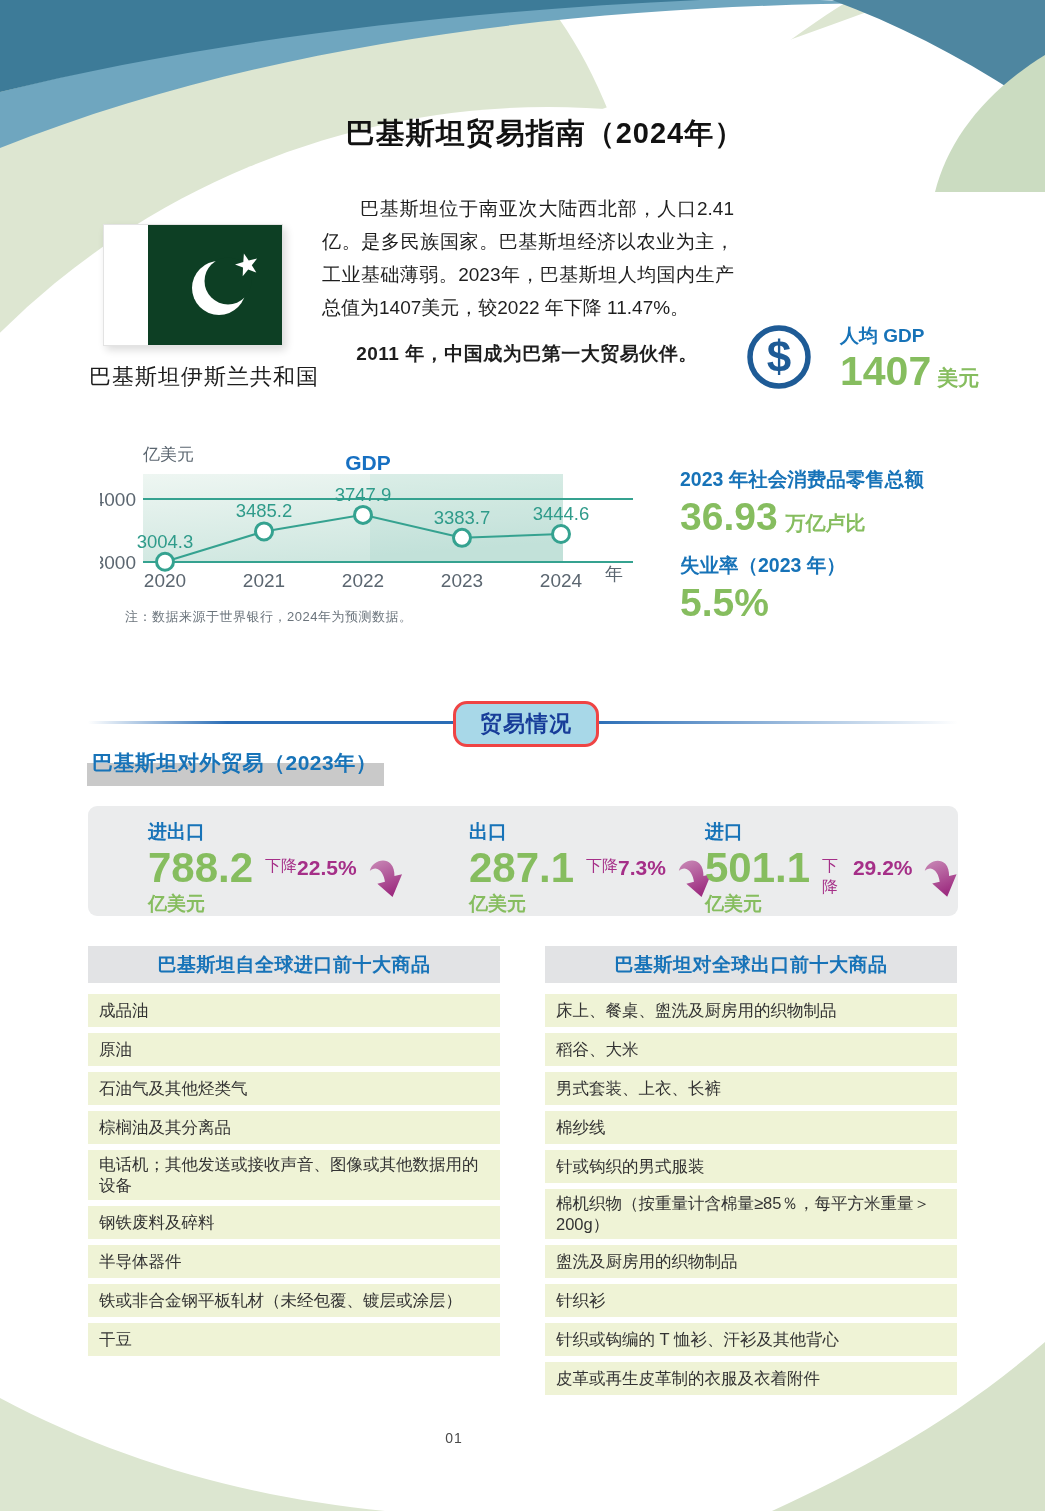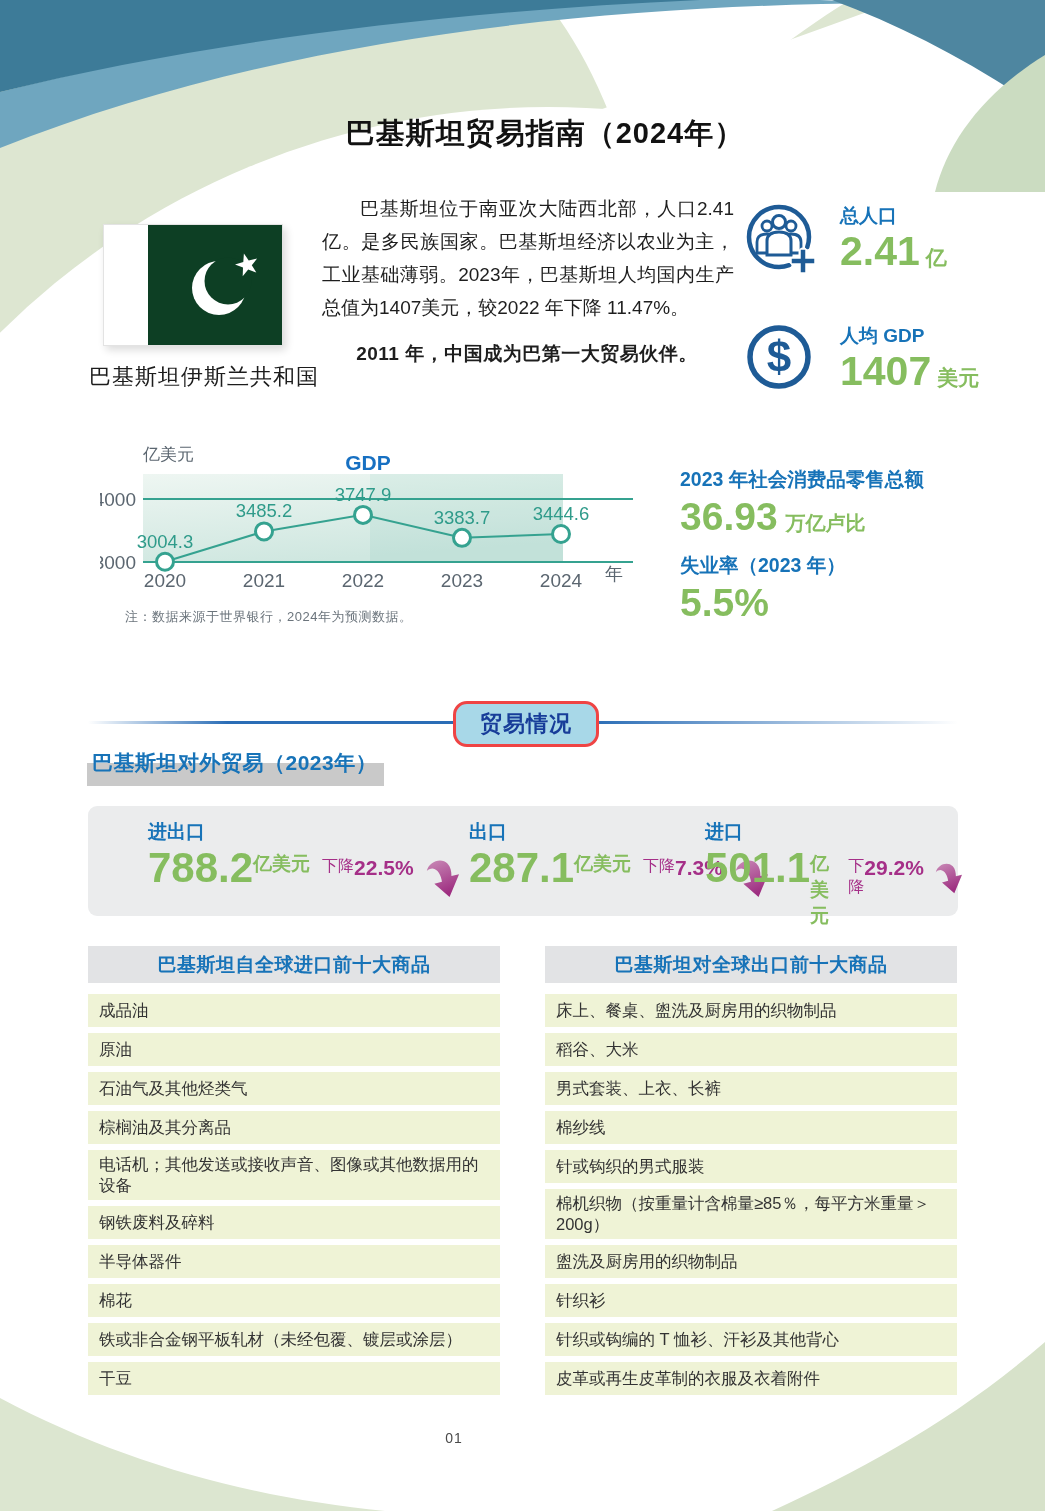--- a/index.html
+++ b/index.html
@@ -63,21 +63,21 @@
   .trade-title .txt{position:relative;z-index:1;}
   .trade-title .shadow{position:absolute;left:-5px;top:14px;width:calc(100% + 12px);
     height:23px;background:#c9c9c9;z-index:0;}
 
   
   .trade-panel{left:88px;top:806px;width:870px;height:110px;background:#EBECED;border-radius:9px;}
   .tstat{position:absolute;top:13px;}
   .tstat-1{left:60px;} .tstat-2{left:381px;} .tstat-3{left:617px;}
   .tstat-label{font-size:19px;font-weight:bold;color:#1773B8;margin-bottom:3px;}
   .tstat-body{display:flex;align-items:flex-start;}
-  .tstat-col1{display:flex;}
+  .tstat-col1{display:flex;flex-direction:column;}
   .tstat-num{font-size:42px;font-weight:bold;color:#86BD5F;line-height:.95;}
   .tstat-unit{font-size:19px;font-weight:bold;color:#86BD5F;margin-top:3px;}
   .tstat-col2{margin-left:12px;display:flex;flex-direction:row;}
   .tstat-down{font-size:16px;color:#A52F88;margin-top:8px;}
   .tstat-pct{font-size:21px;font-weight:bold;color:#A52F88;margin-top:8px;}
   .tstat-arrow{margin-left:8px;margin-top:6px;}
 
   
   .ctable{width:412px;}
   .ctable-left{left:88px;top:946px;}
@@ -133,40 +133,20 @@
       <polygon points="139.9,28.4 144.7,35.5 153.1,33.5 147.8,40.3 152.3,47.6 144.2,44.6 138.7,51.2 139.0,42.6 131.0,39.4 139.3,37.0" fill="#ffffff"></polygon>
     </svg>
     <div class="flag-caption">巴基斯坦伊斯兰共和国</div>
   </div>
 
   <div class="abs intro">
     <p class="intro-p">巴基斯坦位于南亚次大陆西北部，人口2.41亿。是多民族国家。巴基斯坦经济以农业为主，工业基础薄弱。2023年，巴基斯坦人均国内生产总值为1407美元，较2022 年下降 11.47%。</p>
     <p class="intro-highlight">2011 年，中国成为巴第一大贸易伙伴。</p>
   </div>
 
-  <div class="abs kstat kstat-pop">
-    <svg width="72" height="72" viewBox="0 0 72 72">
-      <circle cx="36" cy="36" r="30" fill="none" stroke="#1E5B96" stroke-width="4.5" stroke-dasharray="162 26.5" stroke-dashoffset="-36.7" stroke-linecap="round"></circle>
-      <circle cx="24" cy="25" r="5" fill="#fff" stroke="#1E5B96" stroke-width="2.8"></circle>
-      <path d="M14,52 L14,41 Q14,33 24,33 Q34,33 34,41 L34,52 Z" fill="#fff" stroke="#1E5B96" stroke-width="2.8"></path>
-      <circle cx="48" cy="25" r="5" fill="#fff" stroke="#1E5B96" stroke-width="2.8"></circle>
-      <path d="M38,52 L38,41 Q38,33 48,33 Q58,33 58,41 L58,52 Z" fill="#fff" stroke="#1E5B96" stroke-width="2.8"></path>
-      <circle cx="36" cy="21" r="6.5" fill="#fff" stroke="#1E5B96" stroke-width="3"></circle>
-      <path d="M24,54 L24,40 Q24,31 36,31 Q48,31 48,40 L48,54 Z" fill="#fff" stroke="#1E5B96" stroke-width="3"></path>
-      <path d="M60,51 V69 M51,60 H69" stroke="#ffffff" stroke-width="9" stroke-linecap="round"></path>
-      <path d="M60,51 V69 M51,60 H69" stroke="#1E5B96" stroke-width="4.5" stroke-linecap="square"></path>
-    </svg>
-    <div class="kstat-text">
-      <div class="kstat-label">总人口</div>
-      <div class="kstat-valrow">
-        <span class="kstat-value">2.41</span>
-        <span class="kstat-unit">亿</span>
-      </div>
-    </div>
-  </div>
 
   <div class="abs kstat kstat-gdp">
     <svg width="72" height="72" viewBox="0 0 72 72">
       <circle cx="36" cy="36" r="29" fill="none" stroke="#1E5B96" stroke-width="5.5"></circle>
       <text x="36" y="51" text-anchor="middle" font-size="44" font-weight="bold" fill="#1E5B96">$</text>
     </svg>
     <div class="kstat-text">
       <div class="kstat-label">人均 GDP</div>
       <div class="kstat-valrow">
         <span class="kstat-value">1407</span>
@@ -283,21 +263,20 @@
   <div class="abs ctable ctable-left">
     <div class="thead">巴基斯坦自全球进口前十大商品</div>
     <div class="tbody">
       <div class="trow">成品油</div>
       <div class="trow">原油</div>
       <div class="trow">石油气及其他烃类气</div>
       <div class="trow">棕榈油及其分离品</div>
       <div class="trow">电话机；其他发送或接收声音、图像或其他数据用的设备</div>
       <div class="trow">钢铁废料及碎料</div>
       <div class="trow">半导体器件</div>
-      <div class="trow">棉花</div>
       <div class="trow">铁或非合金钢平板轧材（未经包覆、镀层或涂层）</div>
       <div class="trow">干豆</div>
     </div>
   </div>
 
   <div class="abs ctable ctable-right">
     <div class="thead">巴基斯坦对全球出口前十大商品</div>
     <div class="tbody">
       <div class="trow">床上、餐桌、盥洗及厨房用的织物制品</div>
       <div class="trow">稻谷、大米</div>

